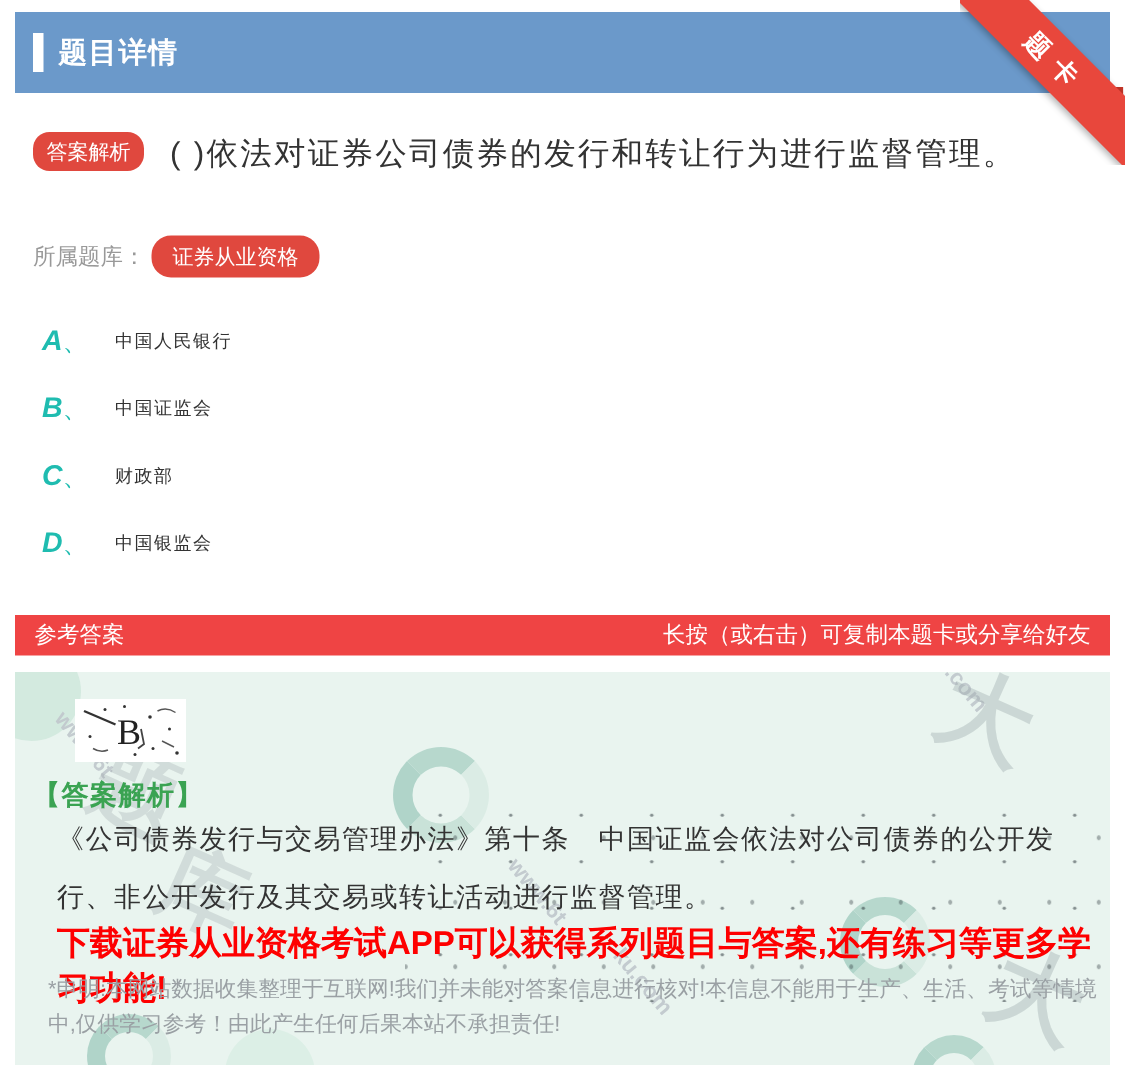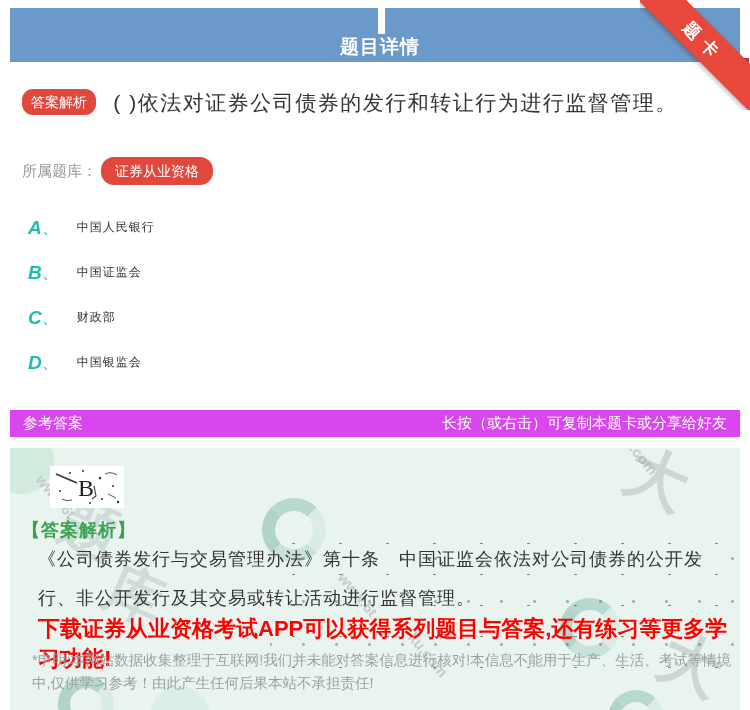--- a/index.html
+++ b/index.html
@@ -6,21 +6,21 @@
   html,body { width:750px; height:710px; }
   body {
     font-family:"Liberation Sans","DejaVu Sans",sans-serif;
     background:#fff; position:relative; overflow:hidden;
   }
   .page { position:absolute; inset:0; background:#fff; }
 
   
   .header-bar {
     position:absolute; left:10px; right:10px; top:8px; height:54px;
-    background:#6b99ca; display:flex; align-items:center;flex-direction:column;
+    background:#6b99ca; display:flex; align-items:center;
   }
   .header-accent { width:7px; height:26px; background:#fff; margin-left:12px; }
   .header-title { color:#fff; font-size:19px; font-weight:bold; margin-left:10px; letter-spacing:1px; }
 
   
   .ribbon-wrap { position:absolute; top:0; right:0; width:110px; height:110px; overflow:hidden; z-index:6; }
   .ribbon-fold {
     position:absolute; right:1px; top:58px; width:15px; height:28px;
     background:#c23528; clip-path:polygon(0 0,100% 0,100% 100%,50% 55%);
   }
@@ -53,21 +53,21 @@
 
   .options { position:absolute; left:28px; top:205px; width:600px; }
   .option-row { height:45px; display:flex; align-items:center; cursor:pointer; }
   .opt-letter { font-style:italic; font-weight:bold; font-size:19px; color:#1fbcb0; }
   .opt-sep { font-size:17px; color:#1fbcb0; margin-right:18px; }
   .opt-text { font-size:12px; color:#333; letter-spacing:1px; }
 
   
   .answer-bar {
     position:absolute; left:10px; right:10px; top:410px; height:27px;
-    background:#d946ef; color:#fff; font-size:15px;
+    background:#ef4444; color:#fff; font-size:15px;
     display:flex; align-items:center; justify-content:space-between;
     padding:0 13px;
   }
 
   
   .panel {
     position:absolute; left:10px; right:10px; top:448px; bottom:0;
     background:#e9f4ef; overflow:hidden;
   }
   .panel .content { position:absolute; inset:0; z-index:2; }

